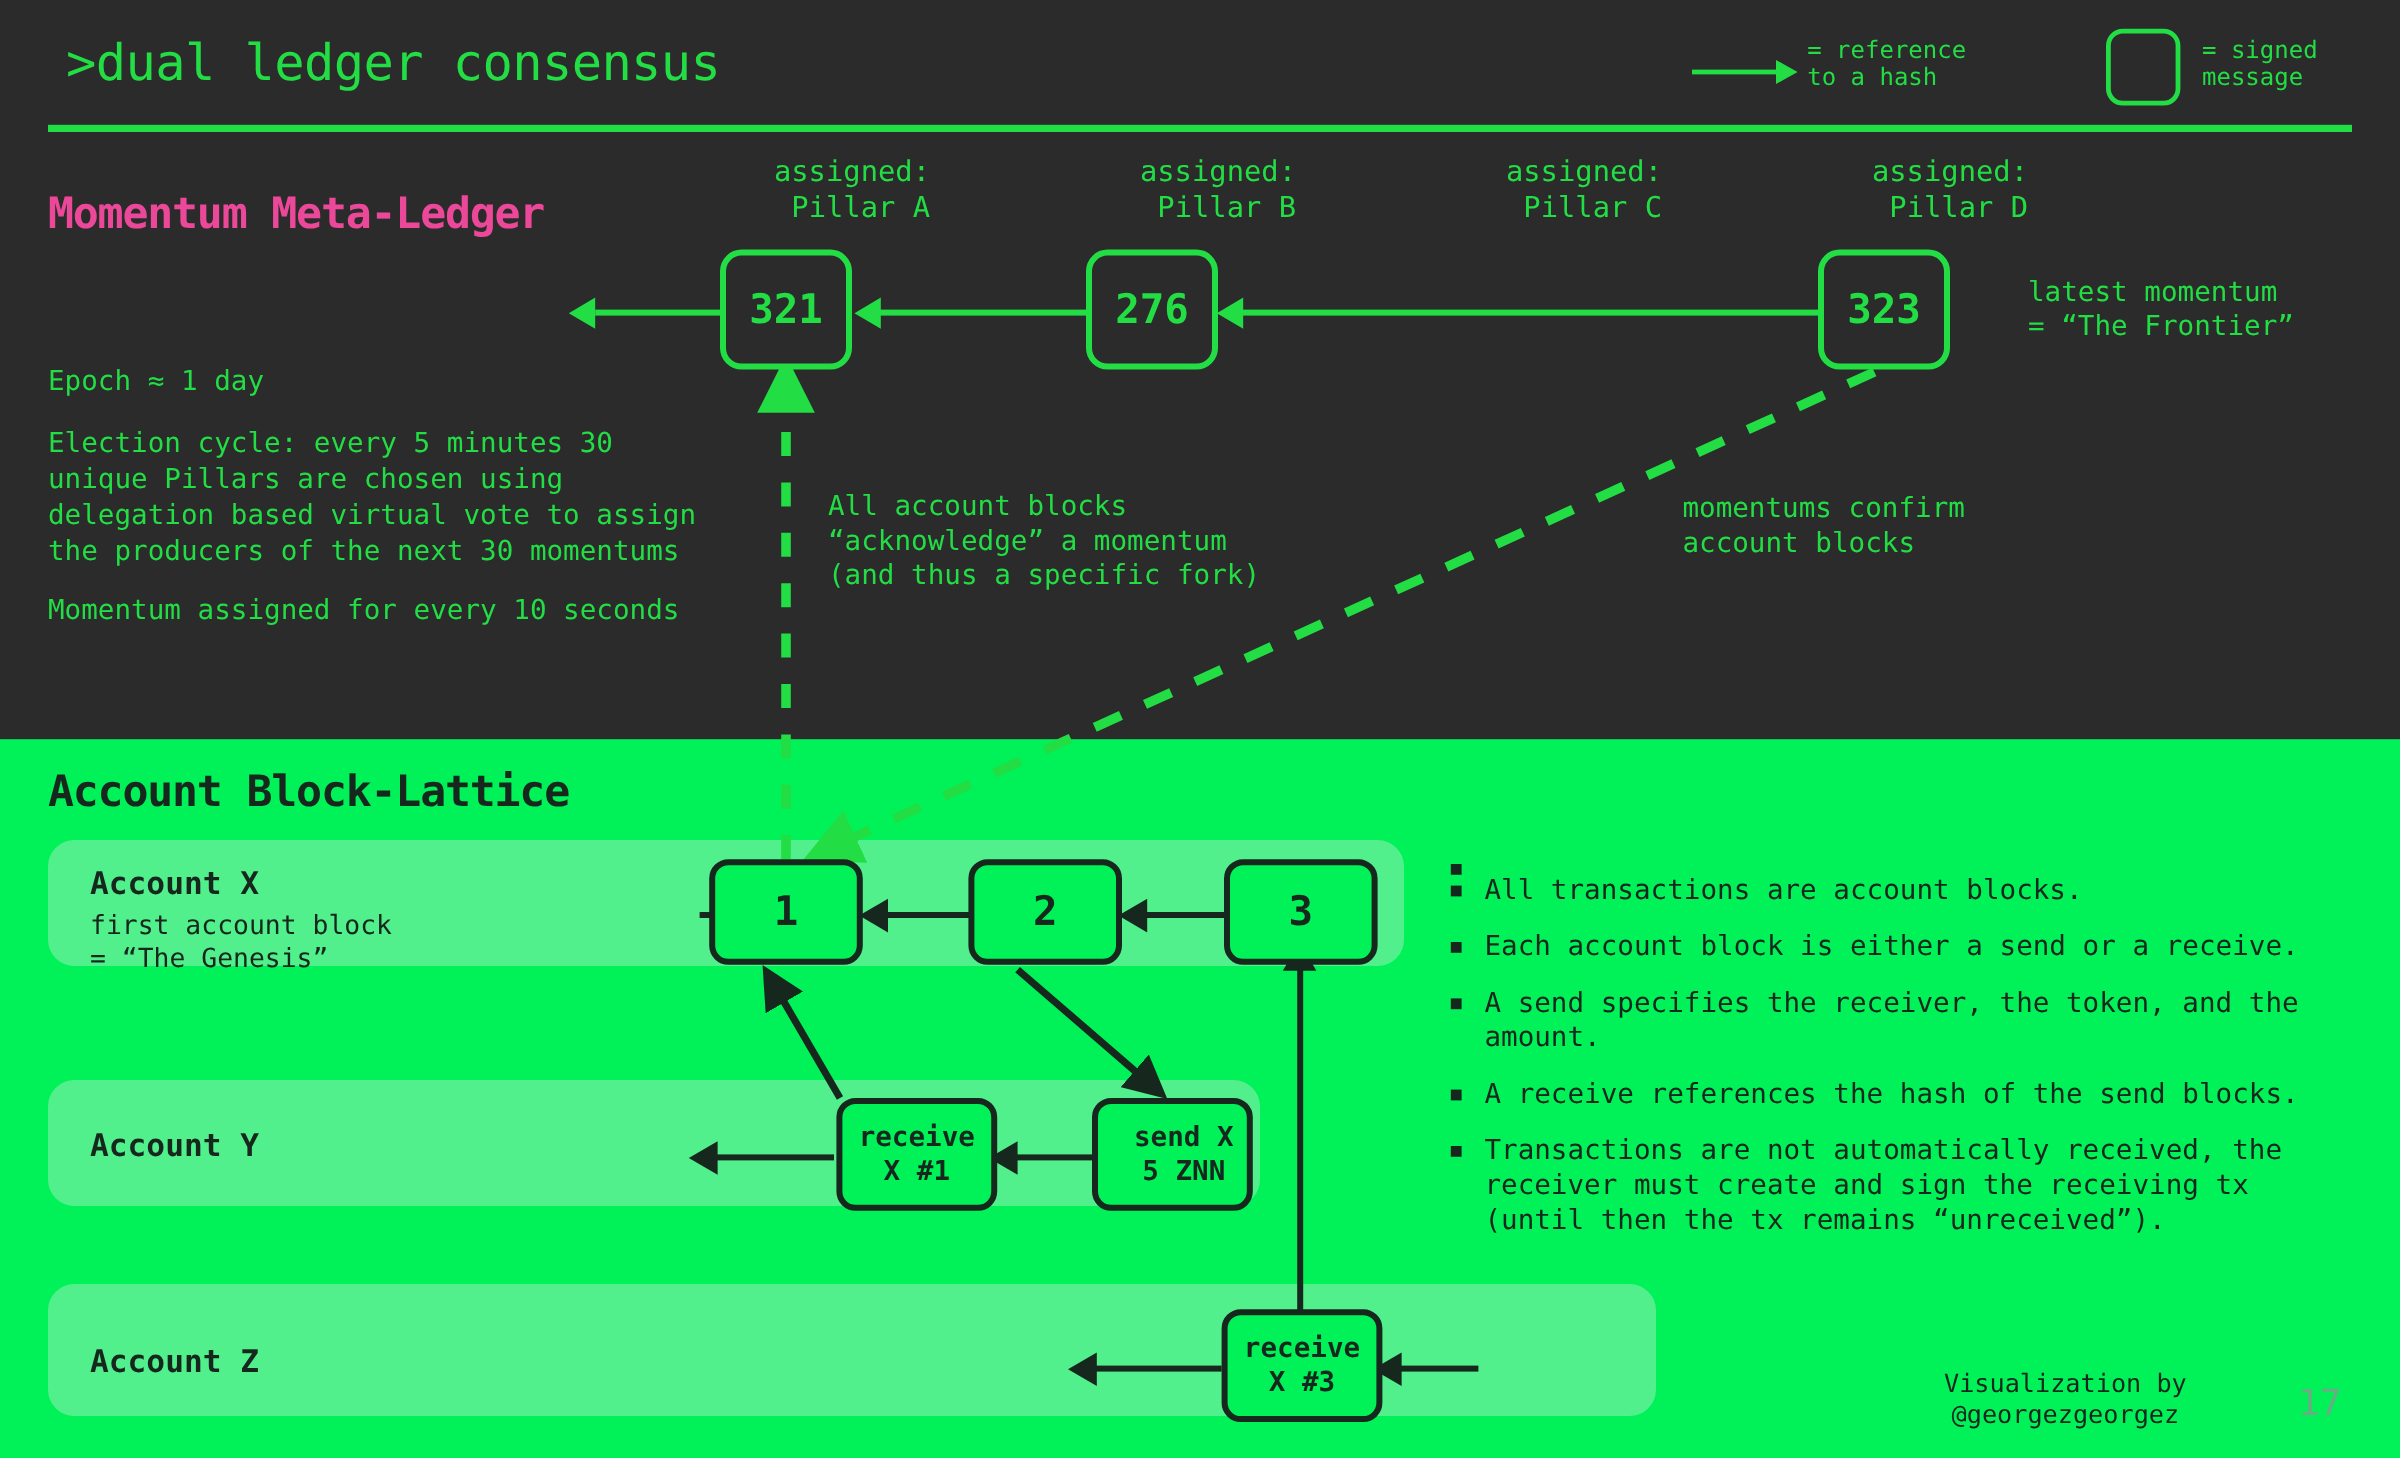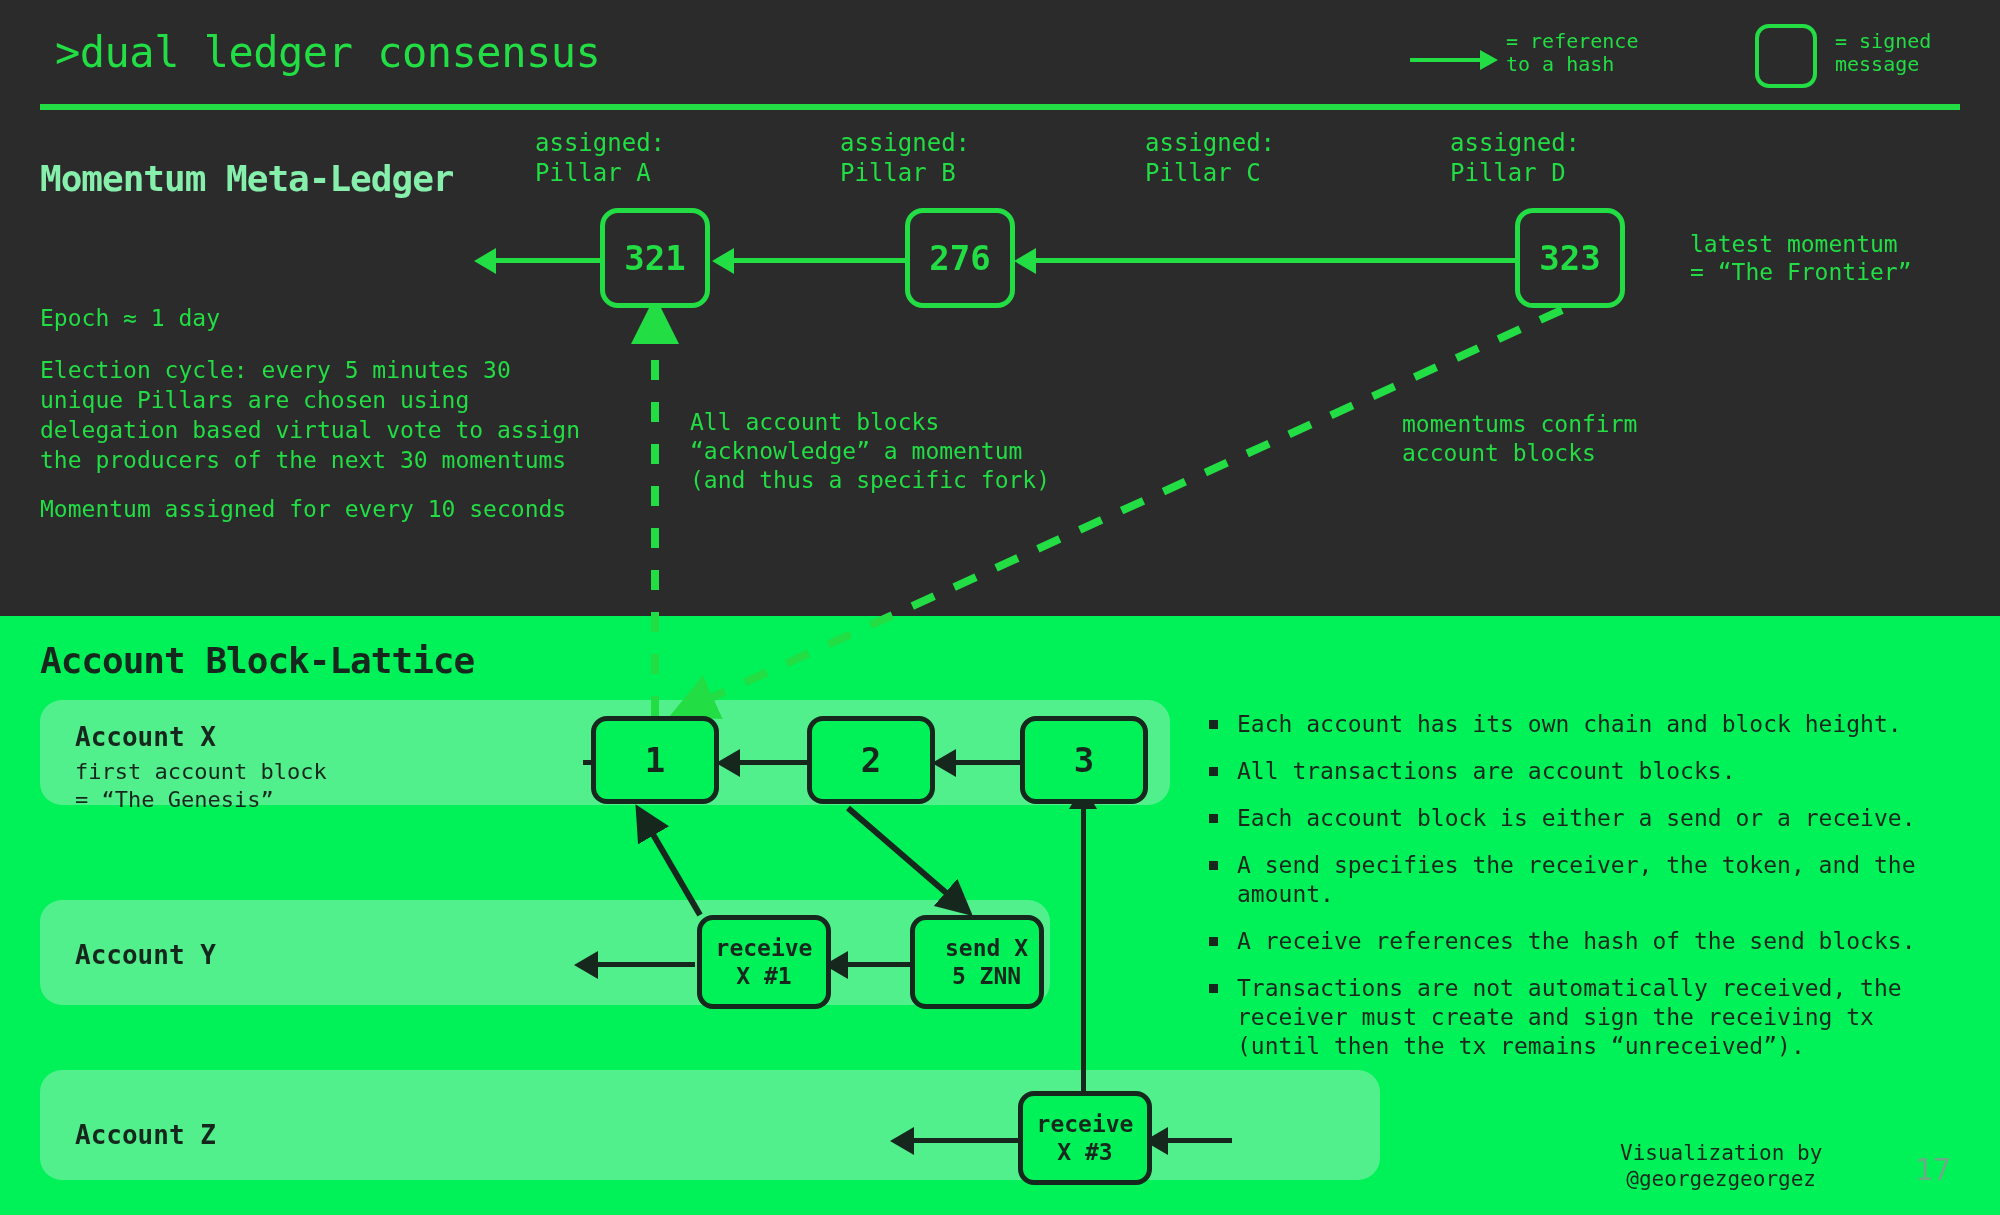--- a/index.html
+++ b/index.html
@@ -28,33 +28,33 @@
     border-left:18px solid #22dd44;}
   .legend-text{position:absolute;color:#22dd44;font-size:20px;line-height:23px;white-space:pre;}
   #legend-ref-text{left:96px;top:14px;}
   #legend-box{
     position:absolute;left:345px;top:8px;width:62px;height:64px;
     border:4px solid #22dd44;border-radius:14px;box-sizing:border-box;}
   #legend-sig-text{left:425px;top:14px;}
 
   
   #meta-ledger-title{
-    position:absolute;left:40px;top:158px;color:#86efac;
+    position:absolute;left:40px;top:158px;color:#ec4899;
     font-size:36px;font-weight:bold;letter-spacing:-1px;white-space:pre;}
 
   
   .dark-note{position:absolute;color:#22dd44;font-size:23px;line-height:30px;white-space:pre;}
   #note-epoch{left:40px;top:303px;}
   #note-election{left:40px;top:355px;}
   #note-assigned{left:40px;top:494px;}
 
   
   .pillar-label{
     position:absolute;color:#22dd44;font-size:24px;line-height:30px;
-    text-align:left;white-space:pre;width:240px;}
+    text-align:right;white-space:pre;width:240px;}
 
   
   .momentum-block{
     position:absolute;width:110px;height:100px;border:5px solid #22dd44;border-radius:18px;
     box-sizing:border-box;display:flex;align-items:center;justify-content:center;
     color:#22dd44;font-size:34px;font-weight:bold;background:#2b2b2b;z-index:4;}
 
   
   .g-line{position:absolute;background:#22dd44;height:5px;}
   .g-head-left{
@@ -219,21 +219,21 @@
       <span style="white-space: pre-line; margin-left: 19px;">send X
 5 ZNN</span>
     </div>
 
   <div class="acct-block tx ml" style="left:1018px;top:1091px;">
       <span style="white-space: pre-line;">receive
 X #3</span>
     </div>
 
   <div id="bullets">
-    <div class="bullet"><span class="dot"></span><span>Each account has its own chain and block height.</span></div>
+    <div class="bullet"><span class="dot"></span></div>
     <div class="bullet"><span class="dot"></span><span>All transactions are account blocks.</span></div>
     <div class="bullet"><span class="dot"></span><span>Each account block is either a send or a receive.</span></div>
     <div class="bullet"><span class="dot"></span><span>A send specifies the receiver, the token, and the
 amount.</span></div>
     <div class="bullet"><span class="dot"></span><span>A receive references the hash of the send blocks.</span></div>
     <div class="bullet"><span class="dot"></span><span>Transactions are not automatically received, the
 receiver must create and sign the receiving tx
 (until then the tx remains “unreceived”).</span></div>
   </div>
 

